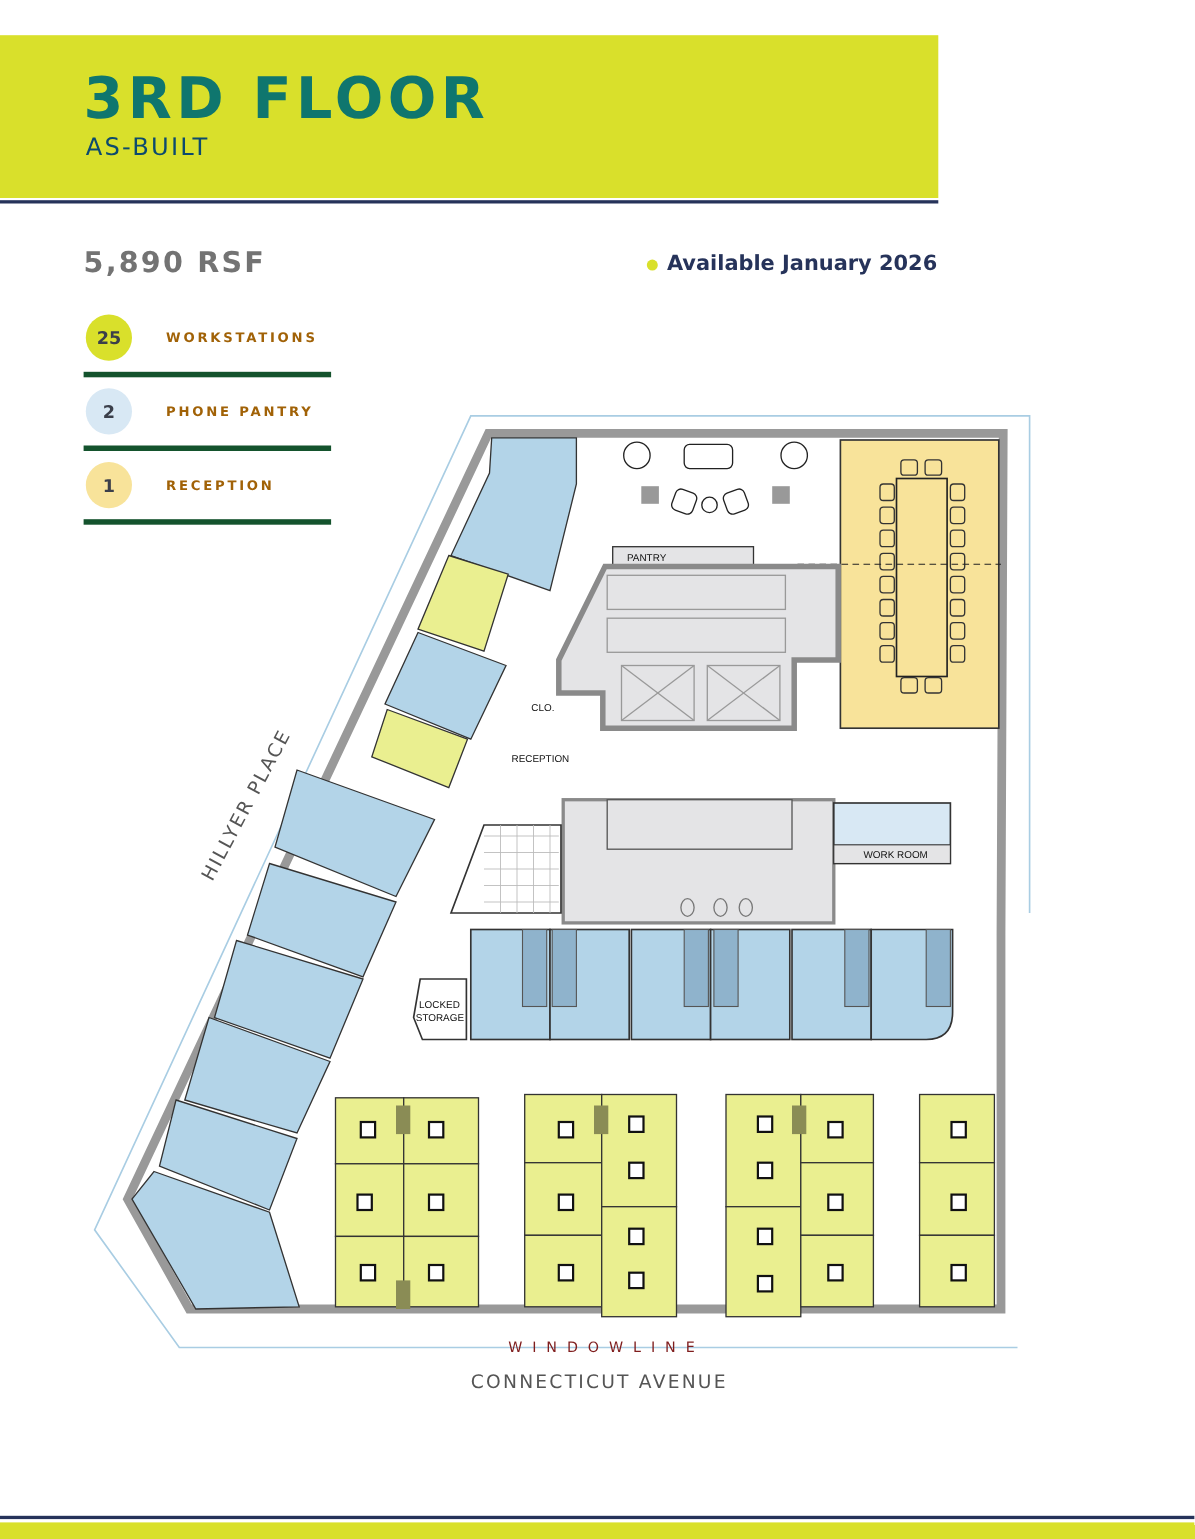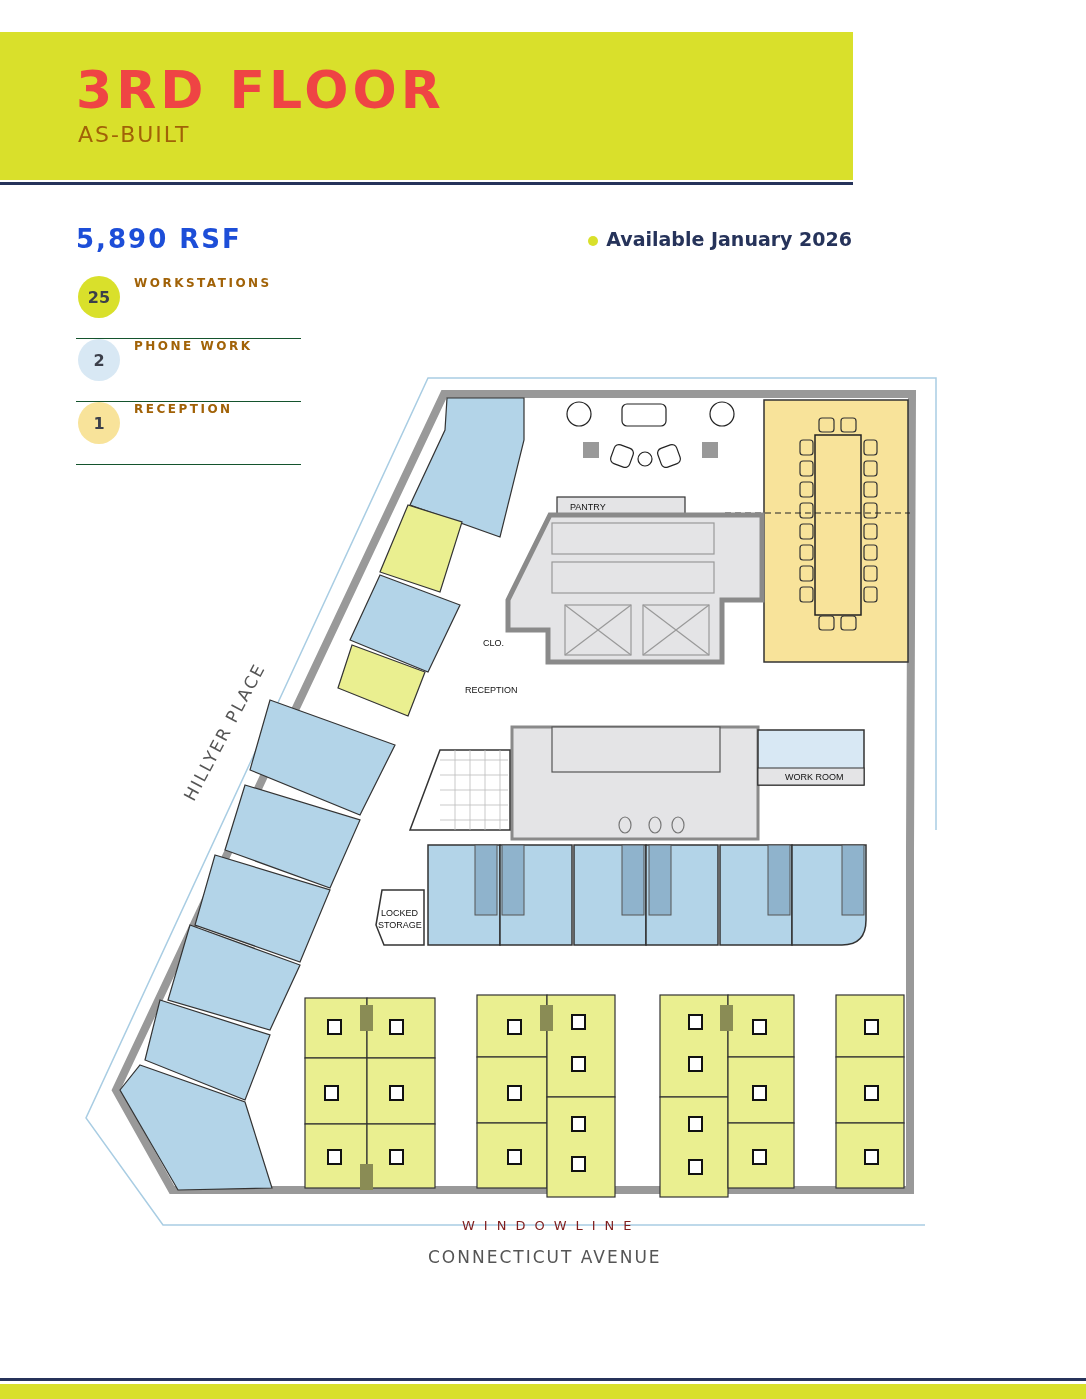--- a/index.html
+++ b/index.html
@@ -1,25 +1,25 @@
 <!DOCTYPE html>
 <html><head>
 <meta charset="utf-8">
 <style>
   html, body { margin:0; padding:0; background:#ffffff; }
   body { width:1086px; height:1399px; position:relative; overflow:hidden; font-family:"Liberation Sans", sans-serif; }
   .header-band { position:absolute; left:0; top:32px; width:853px; height:148px; background:#d9e02b; }
   .header-rule { position:absolute; left:0; top:182px; width:853px; height:3px; background:#26335a; }
-  .title { position:absolute; left:76px; top:60px; font-family:"DejaVu Sans", sans-serif; font-weight:bold; font-size:52px; letter-spacing:4px; color:#ef4444; line-height:60px; margin:0; }
-  .subtitle { position:absolute; left:78px; top:122px; font-family:"DejaVu Sans", sans-serif; font-size:22px; letter-spacing:2px; color:#a16207; }
-  .rsf { position:absolute; left:76px; top:224px; font-family:"DejaVu Sans", sans-serif; font-weight:bold; font-size:26px; letter-spacing:2px; color:#1d4ed8; }
+  .title { position:absolute; left:76px; top:60px; font-family:"DejaVu Sans", sans-serif; font-weight:bold; font-size:52px; letter-spacing:4px; color:#0f766e; line-height:60px; margin:0; }
+  .subtitle { position:absolute; left:78px; top:122px; font-family:"DejaVu Sans", sans-serif; font-size:22px; letter-spacing:2px; color:#0c4a6e; }
+  .rsf { position:absolute; left:76px; top:224px; font-family:"DejaVu Sans", sans-serif; font-weight:bold; font-size:26px; letter-spacing:2px; color:#737373; }
   .avail { position:absolute; right:234px; top:228px; display:flex; align-items:center; font-family:"DejaVu Sans", sans-serif; font-size:19px; color:#26335a;font-weight:bold; }
   .avail .dot { width:10px; height:10px; border-radius:50%; background:#d9e02b; margin-right:8px; margin-top:3px; }
   .legend { position:absolute; left:76px; top:276px; width:225px; }
-  .legend-row { height:62px; border-bottom:1px solid #14532d; display:flex; align-items:flex-start; }
+  .legend-row { height:62px; border-bottom:5px solid #14532d; display:flex; align-items:center;gap:17px; }
   .badge { width:42px; height:42px; border-radius:50%; display:flex; align-items:center; justify-content:center; font-family:"DejaVu Sans", sans-serif; font-weight:bold; font-size:16px; color:#3b3f4a; margin-left:2px; margin-right:14px; }
   .legend-label { font-family:"DejaVu Sans", sans-serif; font-weight:bold; font-size:12px; letter-spacing:2.5px; color:#a16207; }
   .plan { position:absolute; left:0; top:0; }
   .street { position:absolute; font-family:"DejaVu Sans", sans-serif; color:#555; letter-spacing:2px; }
   .hillyer { left:148px; top:722px; transform:rotate(-62deg); font-size:17px; }
   .conn { left:428px; top:1247px; font-size:17px; }
   .windowline { position:absolute; left:462px; top:1218px; font-family:"DejaVu Sans", sans-serif; font-size:13px; letter-spacing:9px; color:#7f1d1d; }
   .footer-rule { position:absolute; left:0; top:1378px; width:1086px; height:3px; background:#26335a; }
   .footer-band { position:absolute; left:0; top:1384px; width:1086px; height:15px; background:#d9e02b; }
   .lbl { font-family:"Liberation Sans", sans-serif; font-size:9px; fill:#111; }
@@ -38,21 +38,21 @@
   <span>Available January 2026</span>
 </div>
 
 <div class="legend">
   <div class="legend-row">
     <span class="badge" style="background:#d9e02b">25</span>
     <span class="legend-label">WORKSTATIONS</span>
   </div>
   <div class="legend-row">
     <span class="badge" style="background:#d8e8f4">2</span>
-    <span class="legend-label">PHONE WORK</span>
+    <span class="legend-label">PHONE PANTRY</span>
   </div>
   <div class="legend-row">
     <span class="badge" style="background:#f8e39a">1</span>
     <span class="legend-label">RECEPTION</span>
   </div>
 </div>
 
 <svg class="plan" width="1086" height="1399" viewBox="0 0 1086 1399">
 
   <polyline points="936,830 936,378 428,378 86,1118 163,1225 925,1225" fill="none" stroke="#a9cde3" stroke-width="1.5"></polyline>

